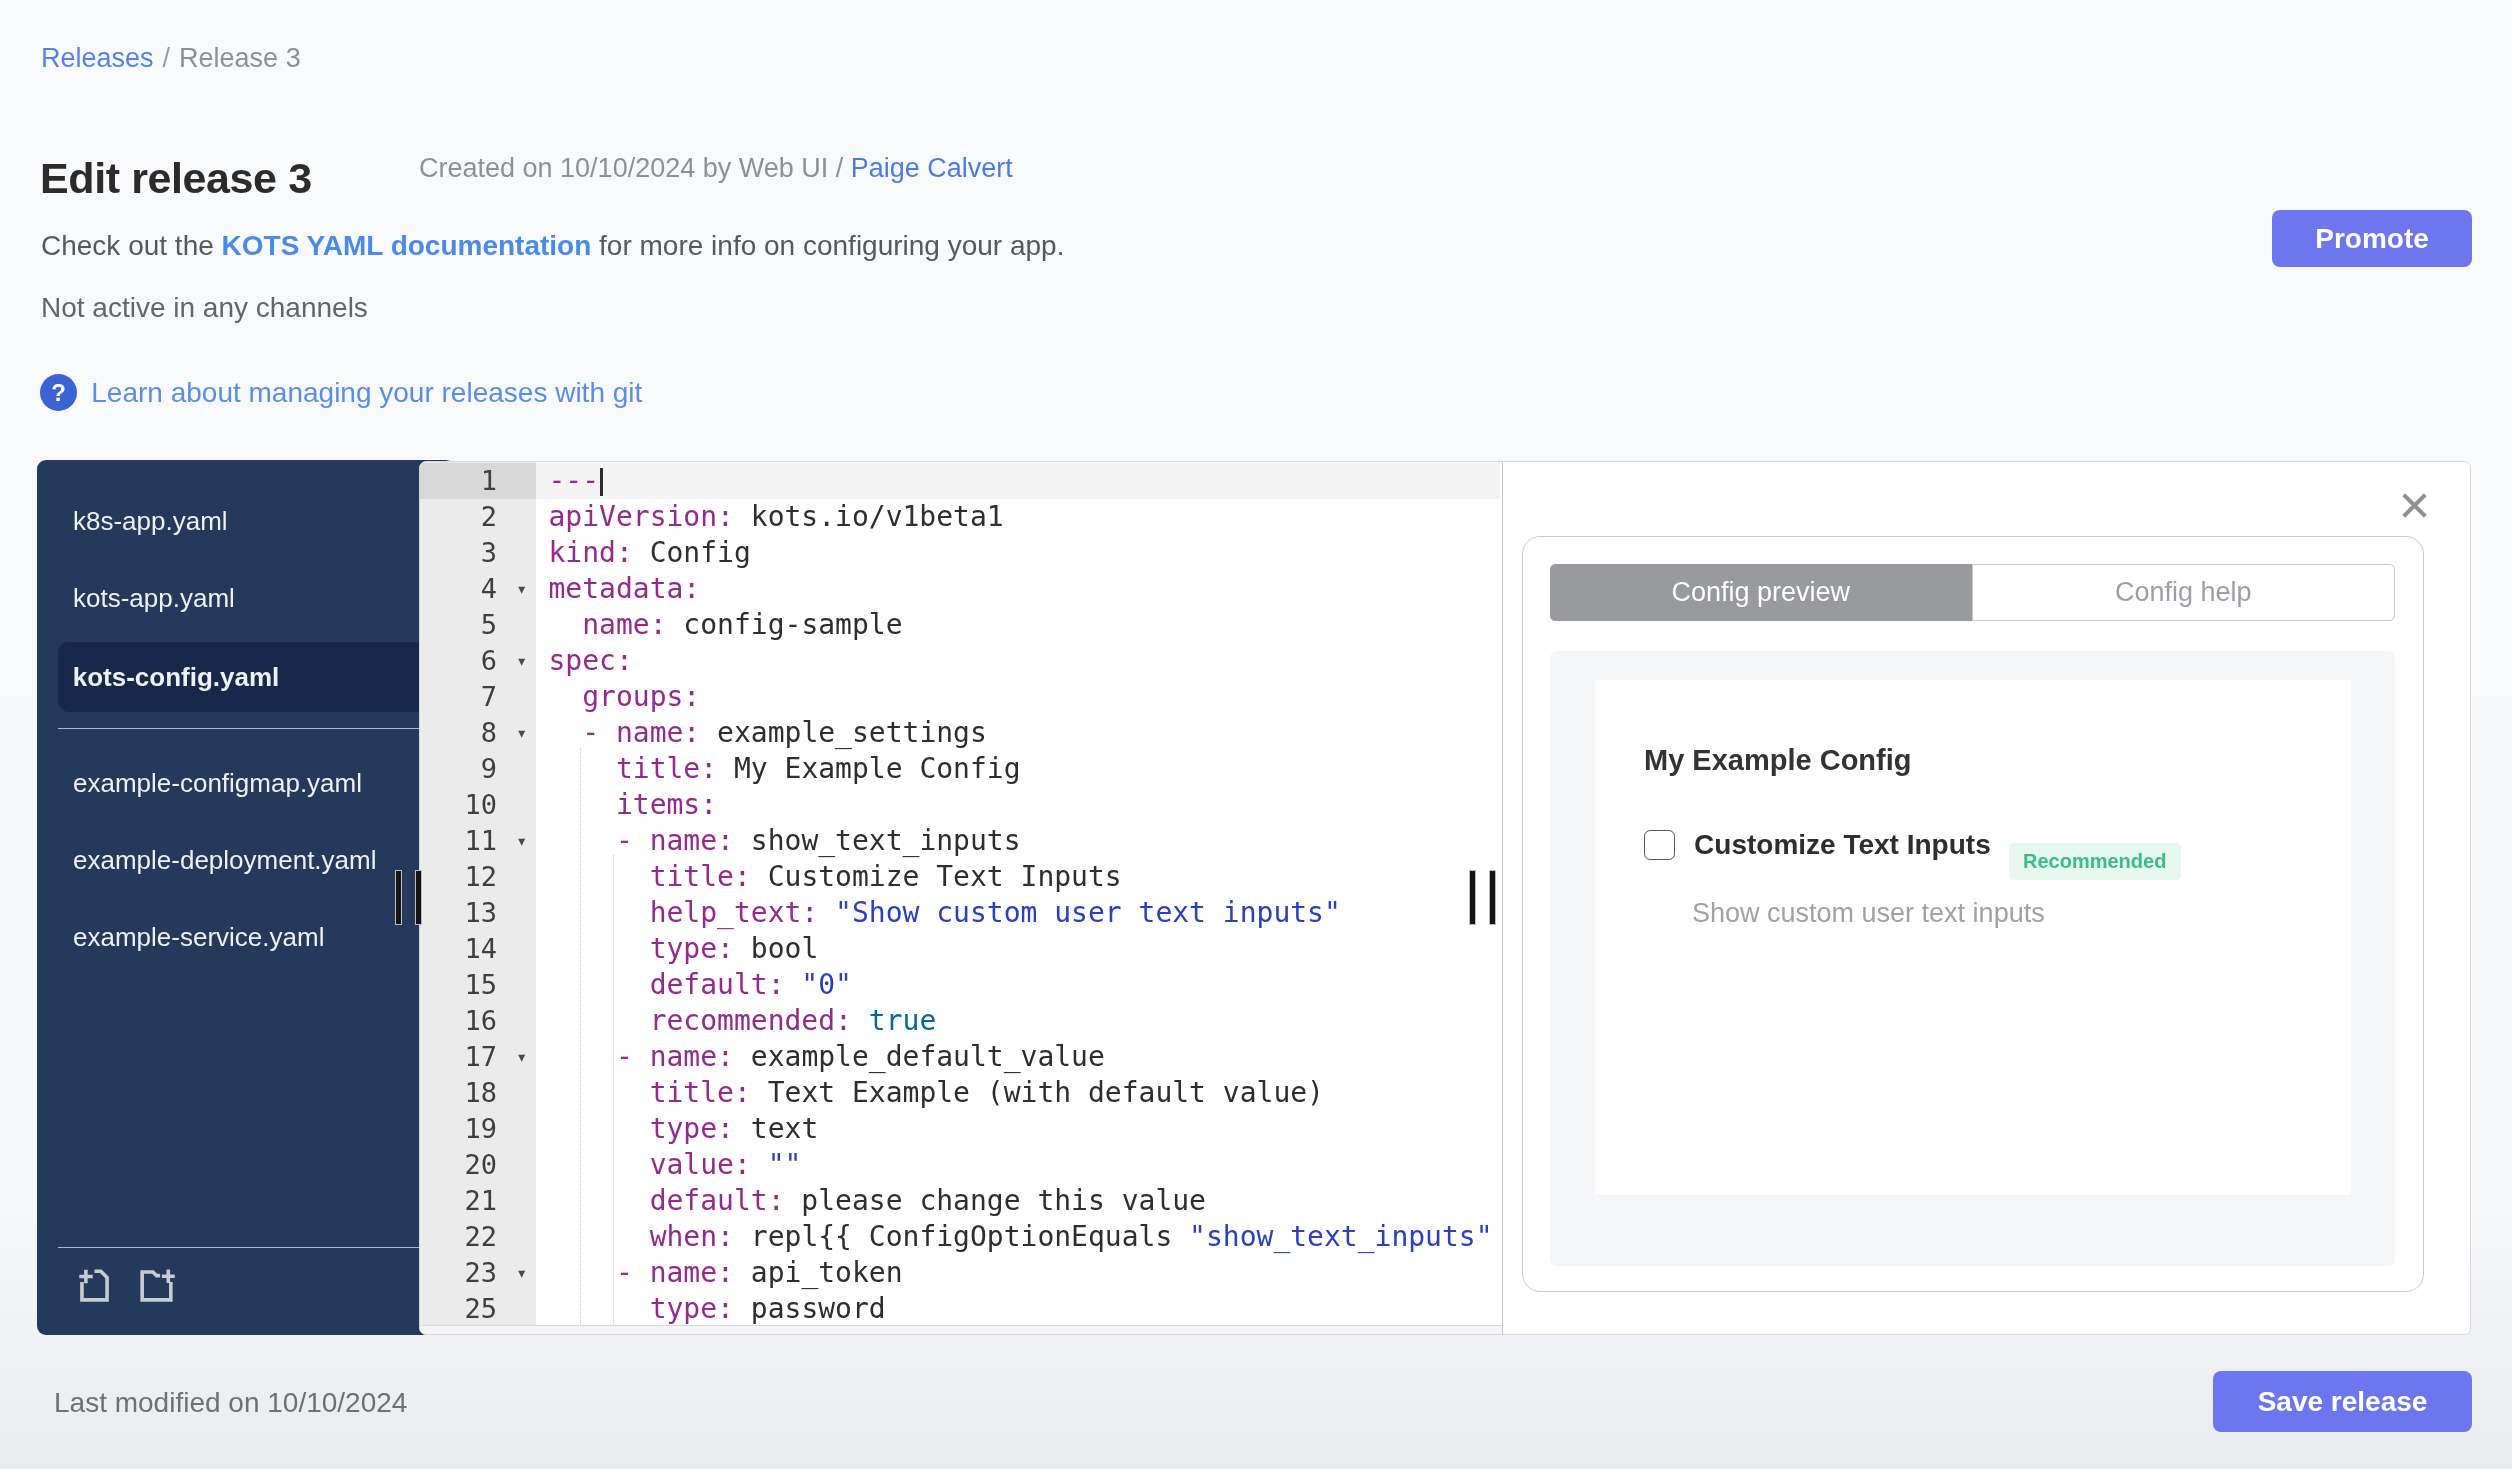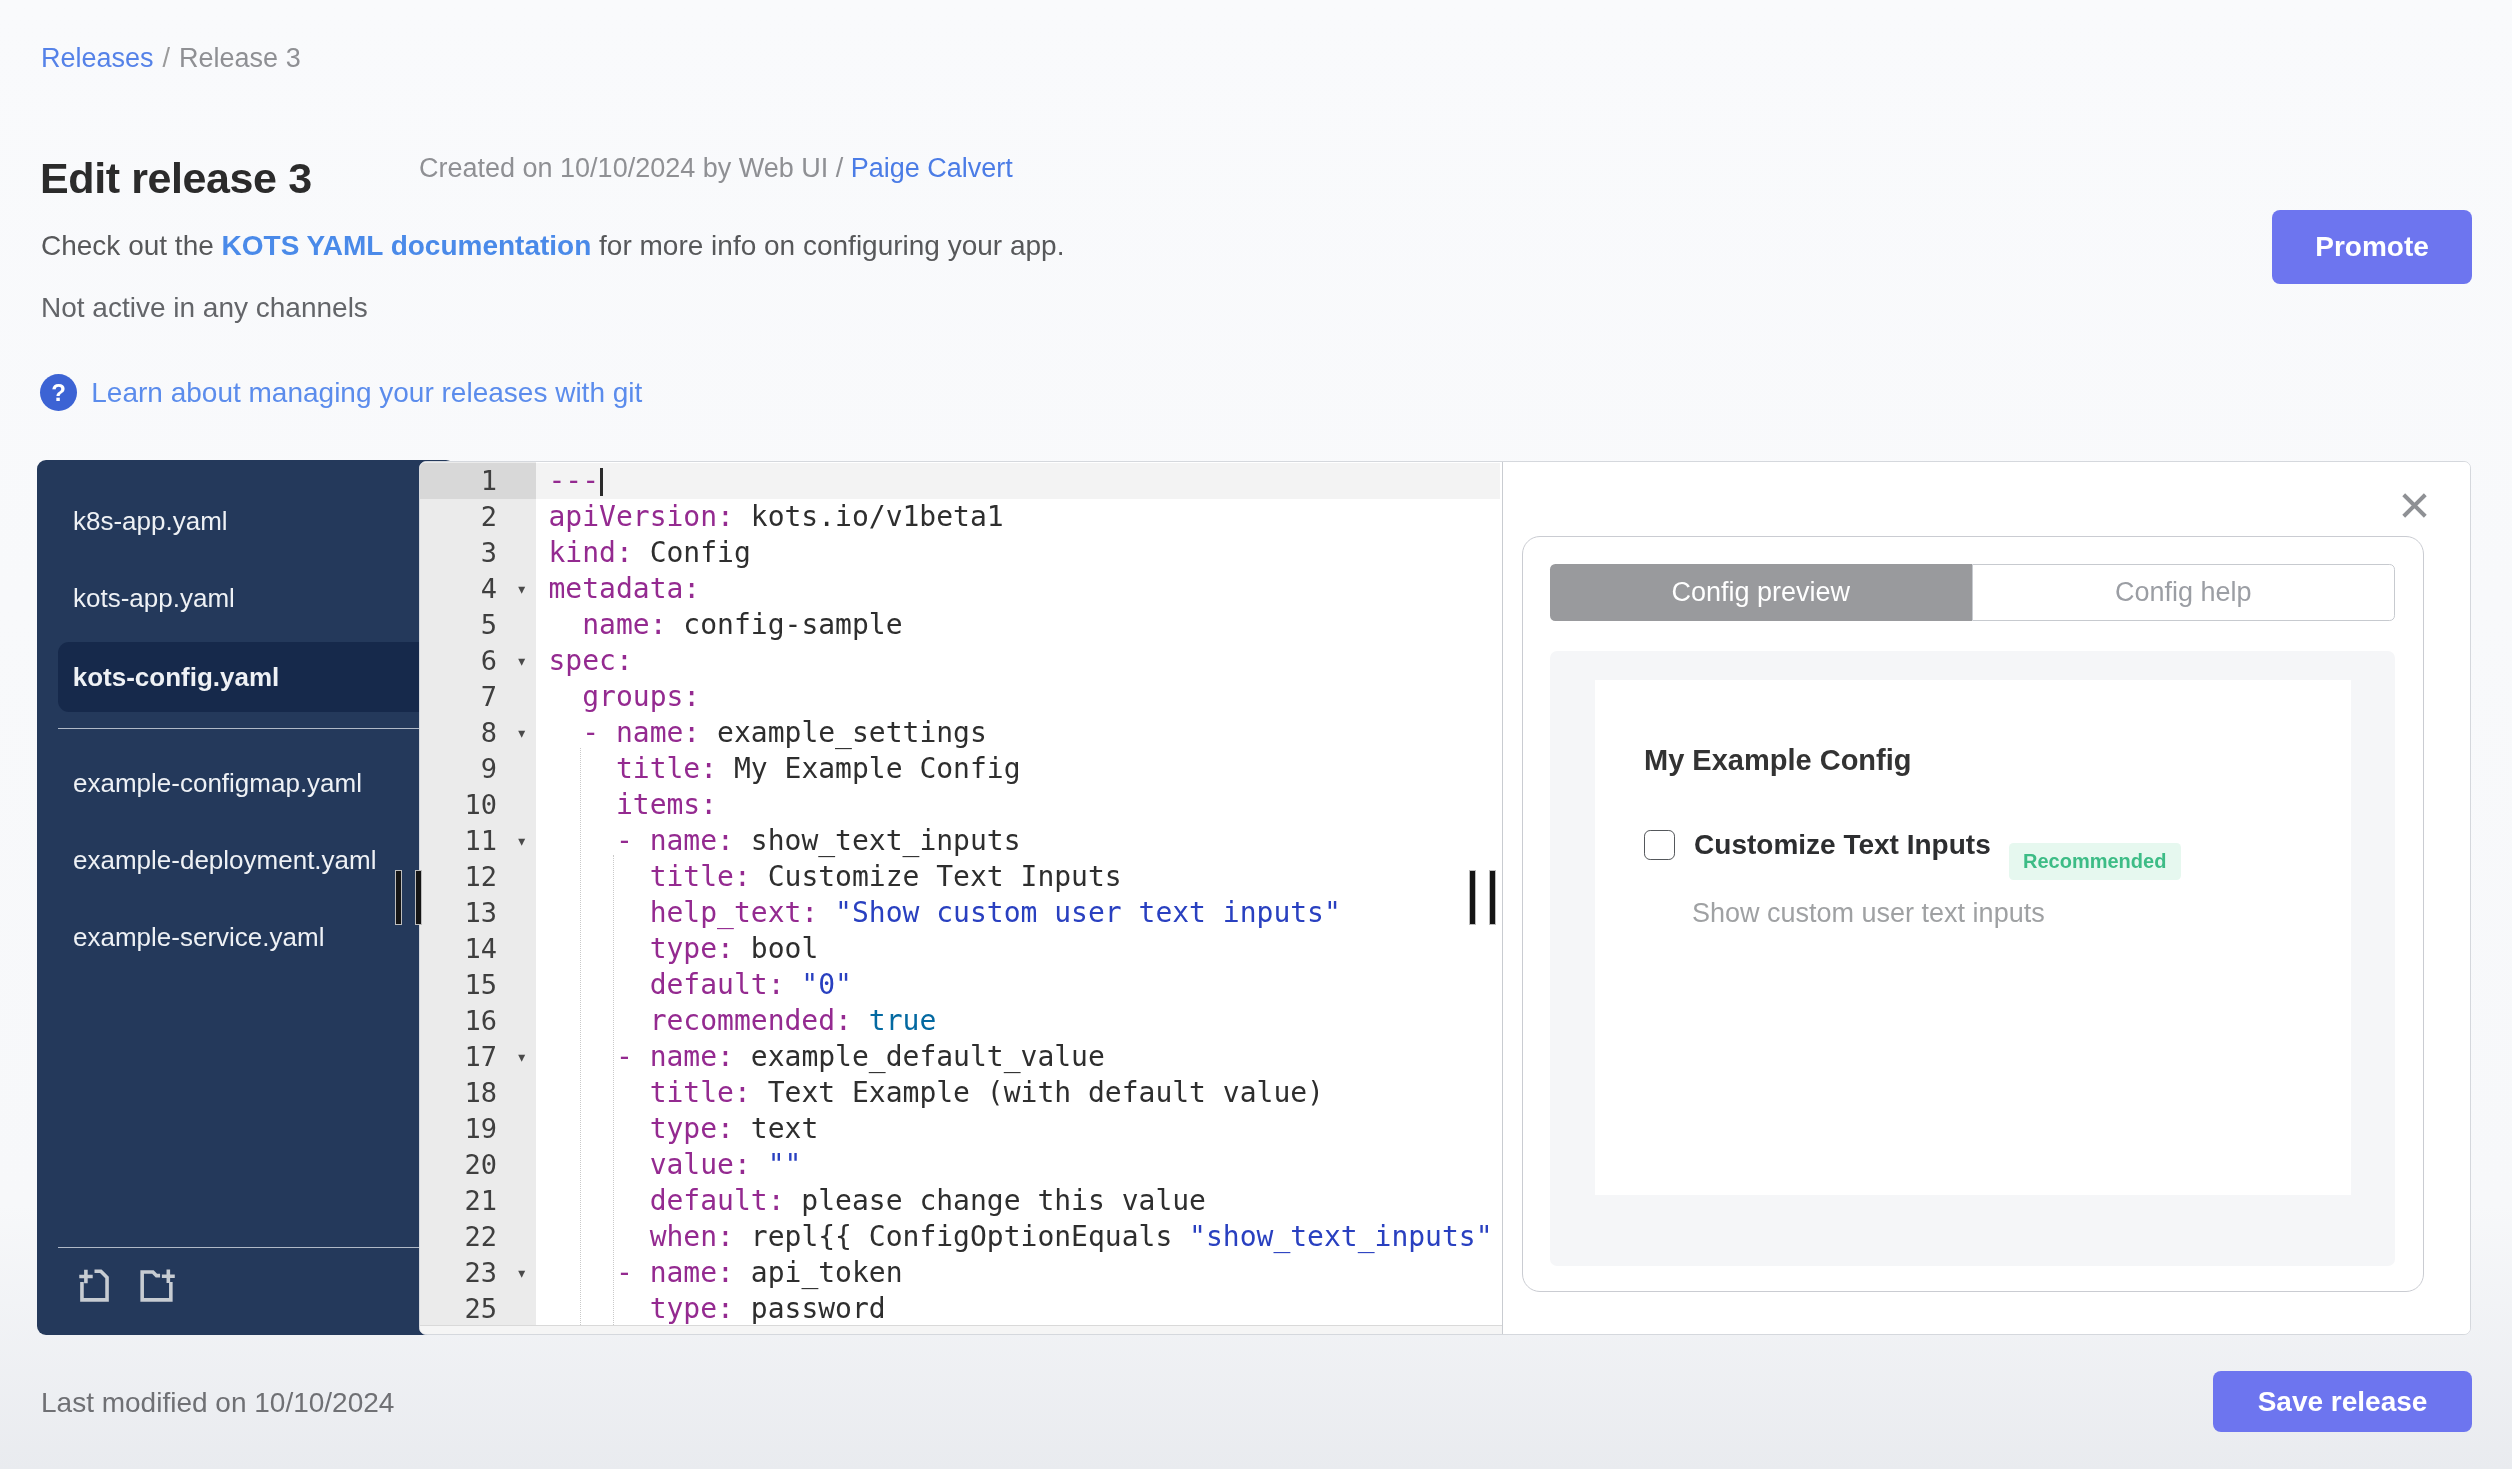--- a/index.html
+++ b/index.html
@@ -17,21 +17,21 @@
   .created a{color:#4b7ce6;}
   .docline{position:absolute;left:41px;top:230px;font-size:28px;color:#57585a;}
   .docline a{color:#4a8ae9;font-weight:600;}
   .channels{position:absolute;left:41px;top:292px;font-size:28px;color:#636569;}
   .gitrow{position:absolute;left:40px;top:374px;display:flex;align-items:center;}
   .qicon{width:37px;height:37px;border-radius:50%;background:#3c63d4;color:#fff;font-size:24px;
          font-weight:700;display:flex;align-items:center;justify-content:center;}
   .gitrow a{margin-left:14.3px;font-size:28px;color:#5b8cec;}
   .btn{border:none;border-radius:8px;background:#6d75ef;color:#fff;font-family:"Liberation Sans",sans-serif;
        font-size:28px;font-weight:700;cursor:pointer;}
-  .promote{position:absolute;left:2272px;top:210px;width:200px;height:74px;}
+  .promote{position:absolute;left:2272px;top:210px;width:200px;height:57px;}
   .saverel{position:absolute;left:2213px;top:1371px;width:259px;height:61px;}
 
   
   .sidebar{position:absolute;left:37px;top:460px;width:418px;height:875px;background:#24395b;
            border-radius:9px;overflow:hidden;}
   .file-list{padding-top:23px;}
   .file-item{padding:16px 36px;font-size:26px;line-height:45px;color:#eef1f5;
              overflow-wrap:break-word;cursor:pointer;}
   .file-item.sel{background:#16294b;font-weight:700;margin:5.3px 21.4px;padding:12.5px 14.3px;border-radius:11px;}
   .side-divider{border-top:0.9px solid rgba(223,228,235,.75);margin:16px 21.4px;}
@@ -79,21 +79,21 @@
   .cfg-card{position:absolute;left:45px;top:28.5px;width:756px;height:515px;background:#fff;}
   .cfg-title{margin:0;padding:64px 0 0 49px;font-size:29px;font-weight:700;color:#333;}
   .cfg-row{display:flex;align-items:center;margin:34px 0 0 49px;}
   .cb{width:28.5px;height:28.5px;border:1.8px solid #54575b;border-radius:6.2px;background:#fff;cursor:pointer;flex:0 0 28.5px;}
   .cfg-label{margin-left:19.6px;font-size:28px;font-weight:700;color:#2d2e30;}
   .badge{margin-left:18px;font-size:20px;font-weight:600;color:#3dbc86;background:#e6f8ef;
          padding:7.1px 14.3px;border-radius:4.5px;margin-top:32px;}
   .cfg-help{margin:18px 0 0 97px;font-size:27px;color:#9fa1a3;}
 
   
-  .lastmod{position:absolute;left:41px;top:1387px;font-size:28px;color:#6f7074;}
+  .lastmod{position:absolute;left:54px;top:1387px;font-size:28px;color:#6f7074;}
 </style>
 </head>
 <body>
 
 <div class="page">
 
   <div class="breadcrumb">
     <a>Releases</a><span class="sep">/</span><span>Release 3</span>
   </div>
 

